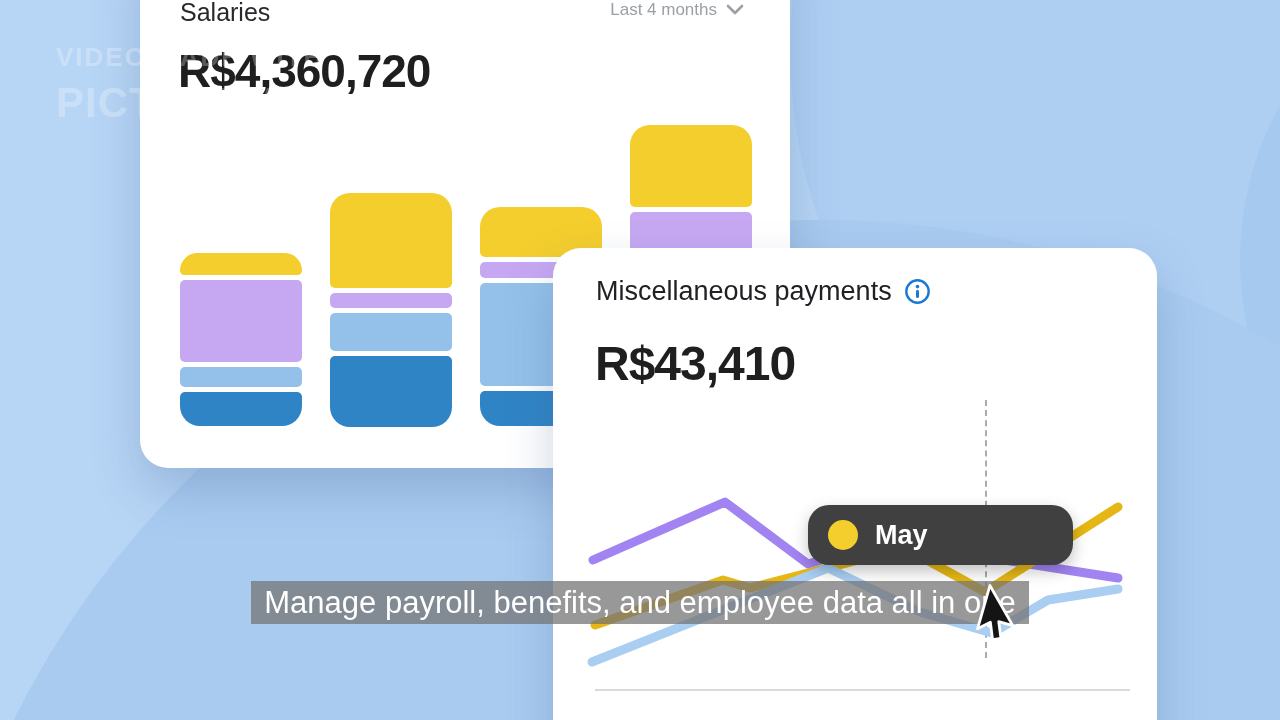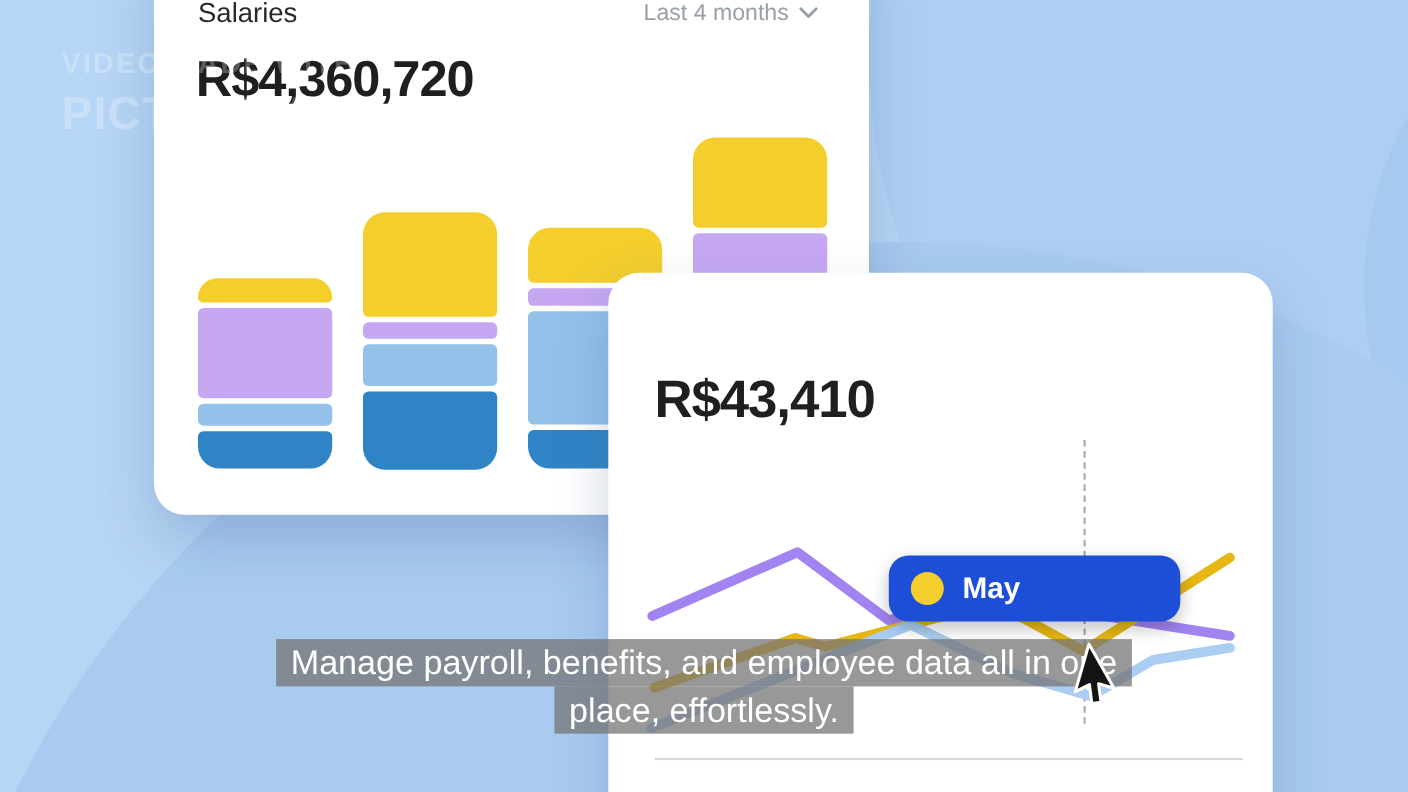--- a/index.html
+++ b/index.html
@@ -13,21 +13,21 @@
   .bg-circle.c2{width:1040px;height:1040px;left:790px;top:-470px;background:#aecff2;}
   .bg-circle.c3{width:640px;height:640px;left:1240px;top:-60px;background:#a5c9ef;}
 
   .card{position:absolute;background:#ffffff;border-radius:28px;
         box-shadow:0 22px 48px rgba(70,100,150,.28);}
   #salaries-card{left:140px;top:-70px;width:650px;height:538px;z-index:5;}
   #misc-card{left:553px;top:248px;width:604px;height:520px;z-index:10;}
 
   .card-title{position:absolute;color:#27292c;font-size:25px;font-weight:400;}
   #salaries-title{left:40px;top:68px;}
-  #salaries-period{position:absolute;right:46px;top:70px;color:#9aa0a6;font-size:21px;
+  #salaries-period{position:absolute;right:46px;top:70px;color:#9aa0a6;font-size:17px;
       display:flex;align-items:center;gap:9px;cursor:pointer;}
   .big-amount{position:absolute;color:#1f1f1f;font-weight:600;letter-spacing:-1px;}
   #salaries-amount{left:38px;top:114px;font-size:46px;}
   #misc-amount{left:42px;top:88px;font-size:48px;}
 
   
   .bar{position:absolute;width:122px;display:flex;flex-direction:column;gap:5px;}
   .bar .seg{width:100%;border-radius:5px;}
   .bar .seg:first-child{border-radius:20px 20px 5px 5px;}
   .bar .seg:last-child{border-radius:5px 5px 20px 20px;}
@@ -102,41 +102,50 @@
         <div class="seg" style="height: 35px; background: rgb(47, 132, 198);"></div>
       </div>
       <div class="bar" style="left: 490px; top: 195px;">
         <div class="seg" style="height: 82px; background: rgb(244, 206, 45);"></div>
         <div class="seg" style="height: 214px; background: rgb(198, 167, 242);"></div>
       </div>
     </div>
 </div>
 
 <div class="card" id="misc-card">
+  <div id="misc-header">
+    <span id="misc-title">Miscellaneous payments</span>
+    <span style="display:flex;cursor:pointer;">
+      <svg width="27" height="27" viewBox="0 0 27 27">
+        <circle cx="13.5" cy="13.5" r="11.2" fill="none" stroke="#1b79d6" stroke-width="2.4"></circle>
+        <circle cx="13.5" cy="8.6" r="1.8" fill="#1b79d6"></circle>
+        <rect x="12" y="11.8" width="3" height="8.2" rx="1.5" fill="#1b79d6"></rect>
+      </svg>
+    </span>
+  </div>
   <div class="big-amount" id="misc-amount">R$43,410</div>
 
   <div id="dashed-guide" style="left: 432px; top: 152px; height: 258px;"></div>
   <svg id="line-chart" viewBox="0 0 604 520">
       <polyline points="40,312 172,254 255,316 327,294 432,309 520,323 565,330" fill="none" stroke="#a183f1" stroke-width="9" stroke-linecap="round" stroke-linejoin="round"></polyline>
       <polyline points="42,377 170,332 197,340 352,300 432,344 565,259" fill="none" stroke="#e6b714" stroke-width="9" stroke-linecap="round" stroke-linejoin="round"></polyline>
       <polyline points="39,414 275,320 367,364 439,385 495,352 565,341" fill="none" stroke="#a9cef2" stroke-width="9" stroke-linecap="round" stroke-linejoin="round"></polyline>
     </svg>
   <div id="chart-divider" style="left: 42px; top: 441px; width: 535px;"></div>
 
-  <div id="tooltip" style="background: #1d4ed8;">
+  <div id="tooltip" style="background: #404040; border-radius: 21px;">
     <span class="dot" style="background: rgb(244, 206, 45);"></span>
     <span class="t-label">May</span>
   </div>
 </div>
 
 <div id="watermark">
   <div class="w1">VIDEO MADE WITH</div>
   <div class="w2">PICTORY.AI</div>
 </div>
 
 <div id="caption">
   <span>Manage payroll, benefits, and employee data all in one</span>
-  <span>place, effortlessly.</span>
 </div>
 
 <svg id="cursor" width="52" height="64" viewBox="0 0 26 32">
   <path d="M3,1 L3,23.5 L8.3,18.6 L11.7,26.6 L15.6,24.9 L12.2,17.1 L19.5,17.1 Z" fill="#141414" stroke="#ffffff" stroke-width="1.4" stroke-linejoin="round"></path>
 </svg>
 
 </body></html>

